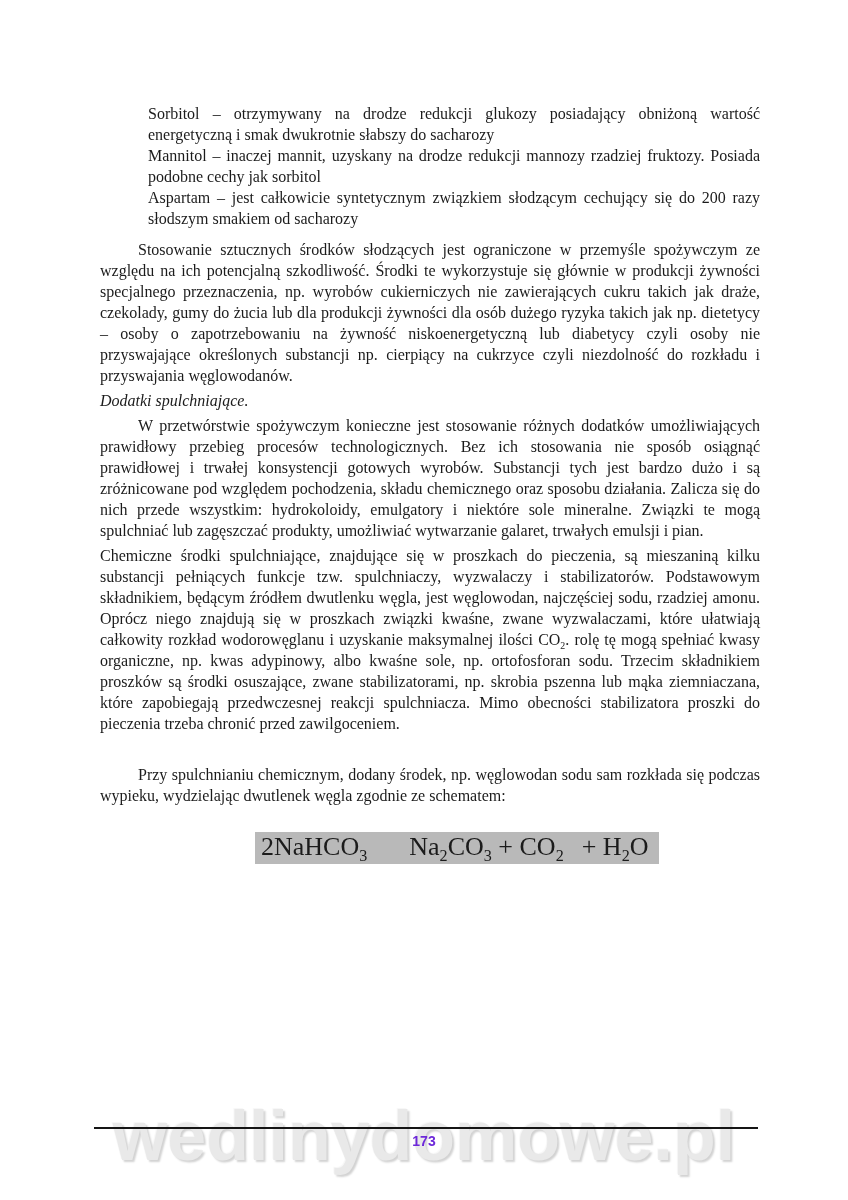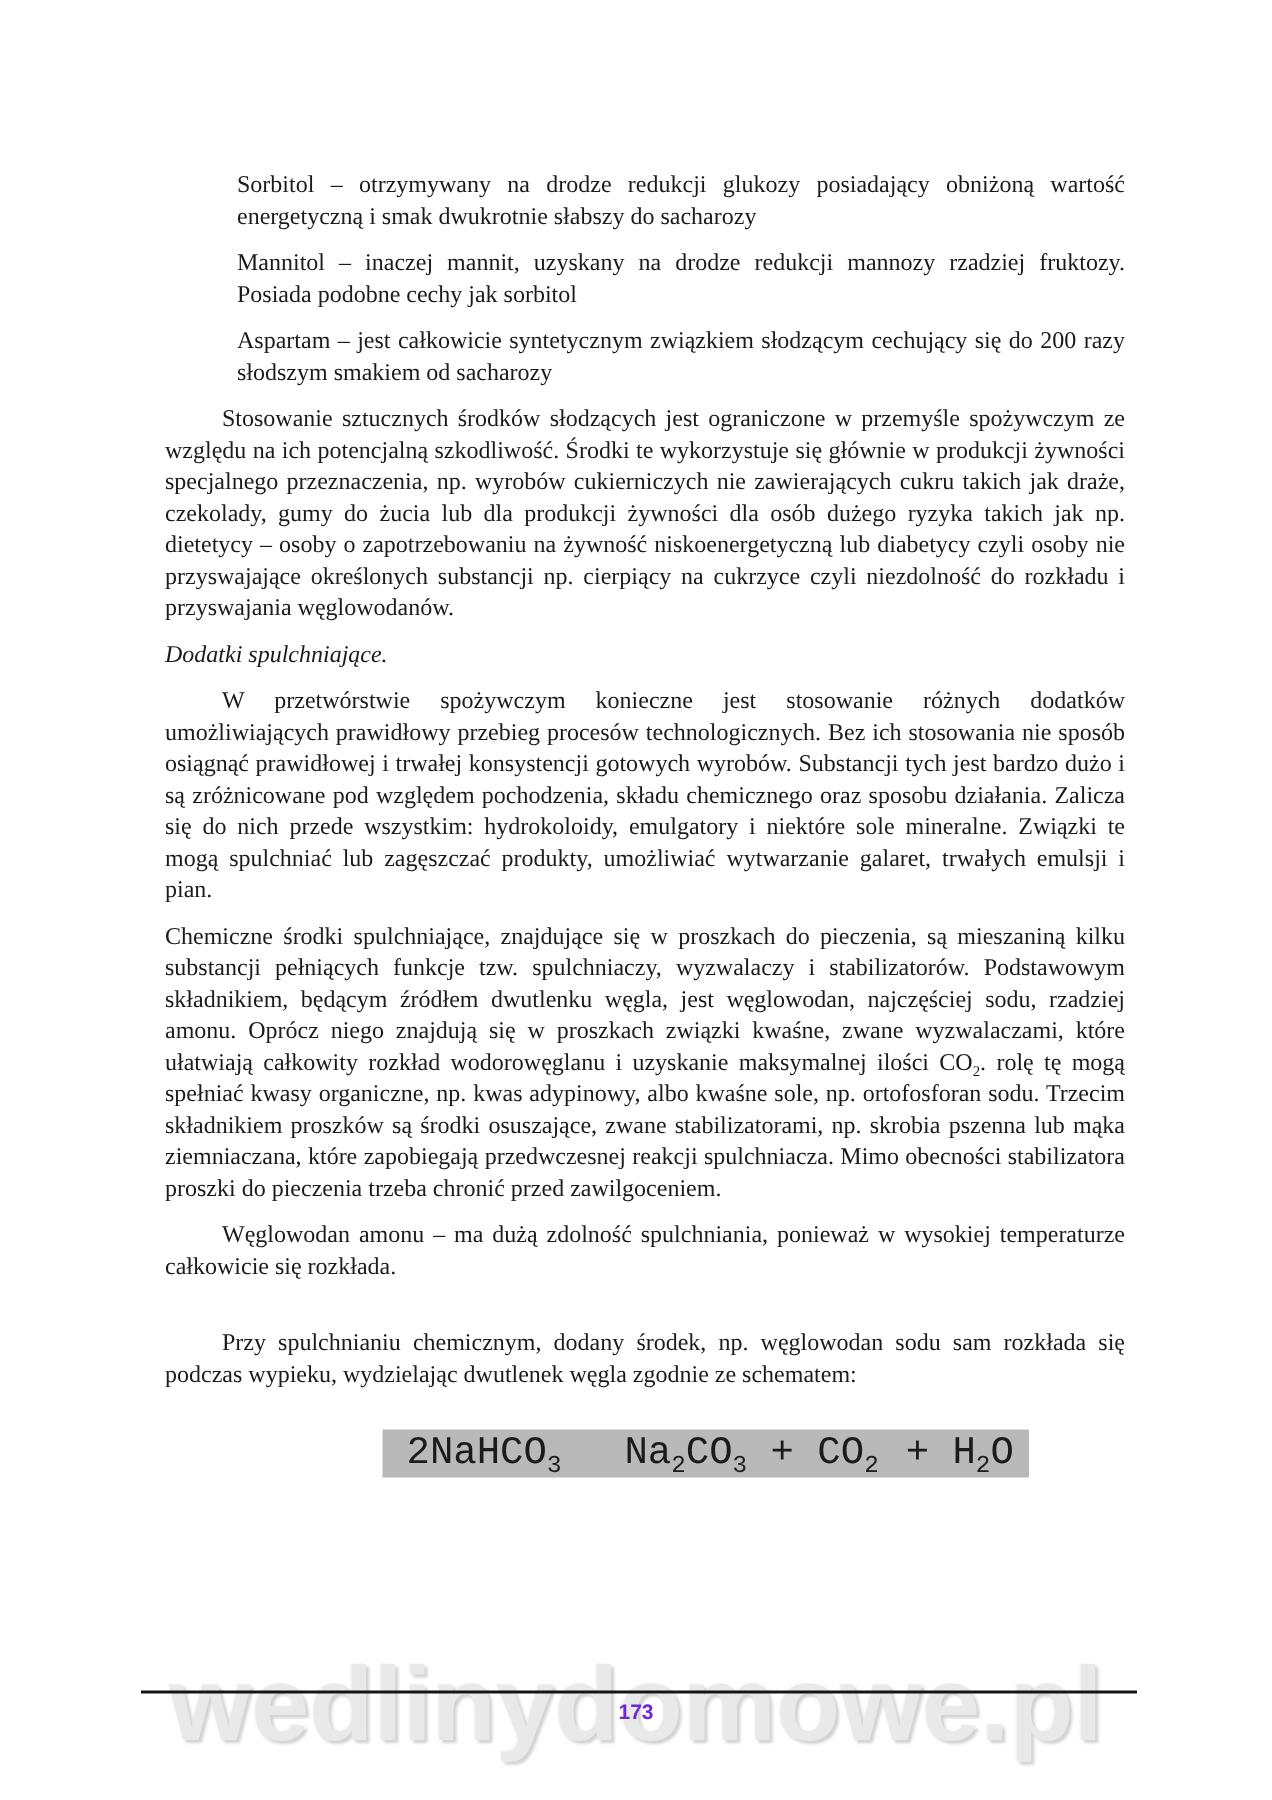--- a/index.html
+++ b/index.html
@@ -17,21 +17,21 @@
   }
   .content {
     position: absolute;
     left: 100px;
     top: 103px;
     width: 660px;
     font-size: 16px;
     line-height: 21px;
     z-index: 3;
   }
-  p { margin: 10px; }
+  p { margin: 0; }
   .just { text-align: justify; }
   .def-block { margin-left: 48px; }
   .indent { text-indent: 38px; }
   .heading { margin-top: 4px; font-style: italic; }
   .m-sweeteners { margin-top: 10px; }
   .m-sm { margin-top: 4px; }
   .m-sodium { margin-top: 8px; }
   .m-ammonium { margin-top: 10px; }
   .m-scheme { margin-top: 30px; }
   sub.sb {
@@ -39,23 +39,22 @@
     line-height: 0;
   }
   .equation {
     margin: 26px 0 0 155px;
     display: flex;
     width: max-content;
     align-items: baseline;
     background: #b9b9b9;
     font-size: 26px;
     line-height: 30px;
-    padding: 0 10px 2px 16px;
+    padding: 0 10px 2px 6px;
     white-space: pre;
-    font-family: Liberation Mono, monospace;
   }
   .eq-mid { margin-left: 42px; }
   .eq-right { margin-left: 18px; }
   .watermark {
     position: absolute;
     top: 1096px;
     left: 424px;
     transform: translateX(-50%);
     font-family: "Liberation Sans", "DejaVu Sans", sans-serif;
     font-weight: bold;
@@ -102,21 +101,20 @@
   <p class="just indent m-sweeteners">Stosowanie sztucznych środków słodzących jest ograniczone w przemyśle spożywczym ze względu na ich potencjalną szkodliwość. Środki te wykorzystuje się głównie w produkcji żywności specjalnego przeznaczenia, np. wyrobów cukierniczych nie zawierających cukru takich jak draże, czekolady, gumy do żucia lub dla produkcji żywności dla osób dużego ryzyka takich jak np. dietetycy – osoby o zapotrzebowaniu na żywność niskoenergetyczną lub diabetycy czyli osoby nie przyswajające określonych substancji np. cierpiący na cukrzyce czyli niezdolność do rozkładu i przyswajania węglowodanów.</p>
 
   <p class="heading">Dodatki spulchniające.</p>
 
   <p class="just indent m-sm">W przetwórstwie spożywczym konieczne jest stosowanie różnych dodatków umożliwiających prawidłowy przebieg procesów technologicznych. Bez ich stosowania nie sposób osiągnąć prawidłowej i trwałej konsystencji gotowych wyrobów. Substancji tych jest bardzo dużo i są zróżnicowane pod względem pochodzenia, składu chemicznego oraz sposobu działania. Zalicza się do nich przede wszystkim: hydrokoloidy, emulgatory i niektóre sole mineralne. Związki te mogą spulchniać lub zagęszczać produkty, umożliwiać wytwarzanie galaret, trwałych emulsji i pian.</p>
 
 
   <p class="just m-sm"><span>Chemiczne środki spulchniające, znajdujące się w proszkach do pieczenia, są mieszaniną kilku substancji pełniących funkcje tzw. spulchniaczy, wyzwalaczy i stabilizatorów. Podstawowym składnikiem, będącym źródłem dwutlenku węgla, jest węglowodan, najczęściej sodu, rzadziej amonu. Oprócz niego znajdują się w proszkach związki kwaśne, zwane wyzwalaczami, które ułatwiają całkowity rozkład wodorowęglanu i uzyskanie maksymalnej ilości CO</span><sub class="sb">2</sub><span>. rolę tę mogą spełniać kwasy organiczne, np. kwas adypinowy, albo kwaśne sole, np. ortofosforan sodu. Trzecim składnikiem proszków są środki osuszające, zwane stabilizatorami, np. skrobia pszenna lub mąka ziemniaczana, które zapobiegają przedwczesnej reakcji spulchniacza. Mimo obecności stabilizatora proszki do pieczenia trzeba chronić przed zawilgoceniem.</span></p>
 
 
-  <p class="just indent m-ammonium">Węglowodan amonu – ma dużą zdolność spulchniania, ponieważ w wysokiej temperaturze całkowicie się rozkłada.</p>
 
   <p class="just indent m-scheme">Przy spulchnianiu chemicznym, dodany środek, np. węglowodan sodu sam rozkłada się podczas wypieku, wydzielając dwutlenek węgla zgodnie ze schematem:</p>
 
   <div class="equation">
     <span class="eq-left"><span>2NaHCO</span><sub class="sb">3</sub></span>
     <span class="eq-mid"><span>Na</span><sub class="sb">2</sub><span>CO</span><sub class="sb">3</sub><span> + CO</span><sub class="sb">2</sub></span>
     <span class="eq-right"><span>+ H</span><sub class="sb">2</sub><span>O</span></span>
   </div>
 
 </div>

